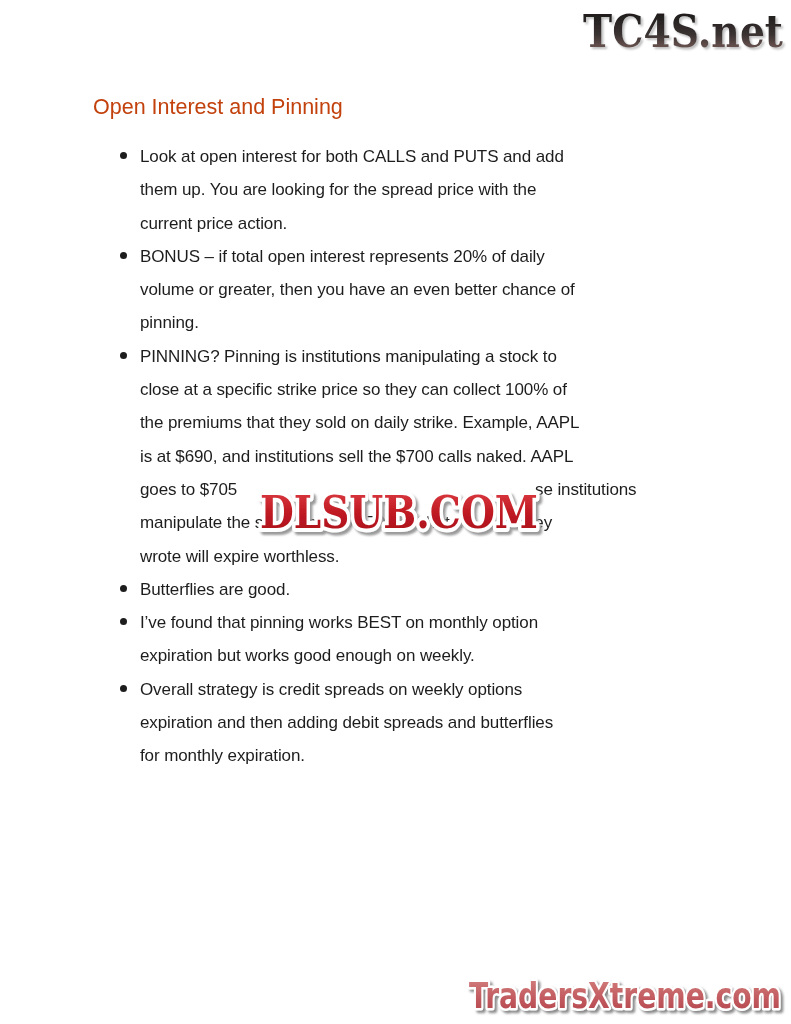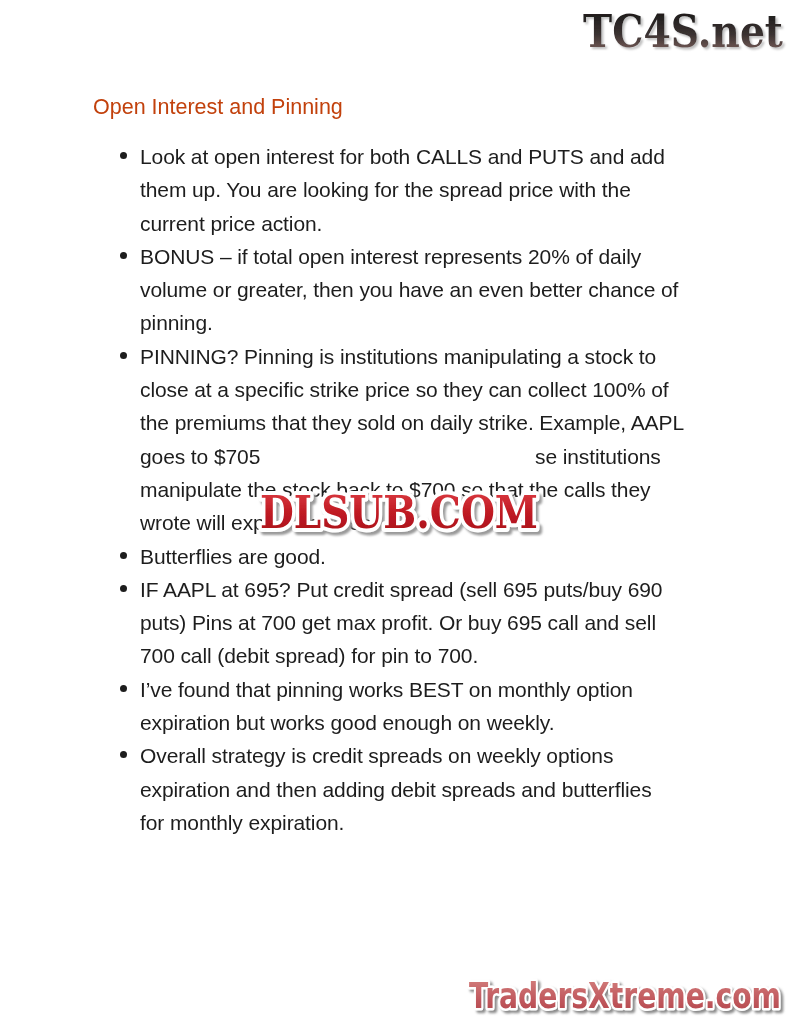--- a/index.html
+++ b/index.html
@@ -19,21 +19,21 @@
     position:absolute;left:140px;top:140px;width:600px;
   }
   .bullet-item{position:relative;}
   .bullet-dot{
     position:absolute;left:-20px;top:12px;
     width:7px;height:7px;border-radius:50%;
     background:#1d1d1d;
   }
   .line{
     height:33.3px;line-height:33.3px;
-    font-size:21px;letter-spacing:-0.1px;
+    font-size:17px;letter-spacing:-0.1px;
     white-space:nowrap;position:relative;
   }
   .line .after-gap{
     position:absolute;left:395px;top:0;
   }
   .logo-svg{position:absolute;}
   #header-logo{right:3px;top:4px;}
   #dlsub-watermark{left:243px;top:483px;}
   #footer-logo{left:460px;top:964px;}
   svg text{font-family:"DejaVu Serif","Liberation Serif",serif;}
@@ -71,33 +71,28 @@
         <span class="bullet-dot"></span>
         <div class="line">BONUS – if total open interest represents 20% of daily</div>
         <div class="line">volume or greater, then you have an even better chance of</div>
         <div class="line">pinning.</div>
       </div>
       <div class="bullet-item">
         <span class="bullet-dot"></span>
         <div class="line">PINNING?  Pinning is institutions manipulating a stock to</div>
         <div class="line">close at a specific strike price so they can collect 100% of</div>
         <div class="line">the premiums that they sold on daily strike.  Example, AAPL</div>
+        <div class="line">is at $690, and institutions sell the $700 calls naked.  AAPL</div>
         <div class="line"><span>goes to $705</span><span class="after-gap">se institutions</span></div>
         <div class="line">manipulate the stock back to $700 so that the calls they</div>
         <div class="line">wrote will expire worthless.</div>
       </div>
       <div class="bullet-item">
         <span class="bullet-dot"></span>
         <div class="line">Butterflies are good.</div>
-      </div>
-      <div class="bullet-item">
-        <span class="bullet-dot"></span>
-        <div class="line">IF AAPL at 695?  Put credit spread (sell 695 puts/buy 690</div>
-        <div class="line">puts)  Pins at 700 get max profit.  Or buy 695 call and sell</div>
-        <div class="line">700 call (debit spread) for pin to 700.</div>
       </div>
       <div class="bullet-item">
         <span class="bullet-dot"></span>
         <div class="line">I’ve found that pinning works BEST on monthly option</div>
         <div class="line">expiration but works good enough on weekly.</div>
       </div>
       <div class="bullet-item">
         <span class="bullet-dot"></span>
         <div class="line">Overall strategy is credit spreads on weekly options</div>
         <div class="line">expiration and then adding debit spreads and butterflies</div>

